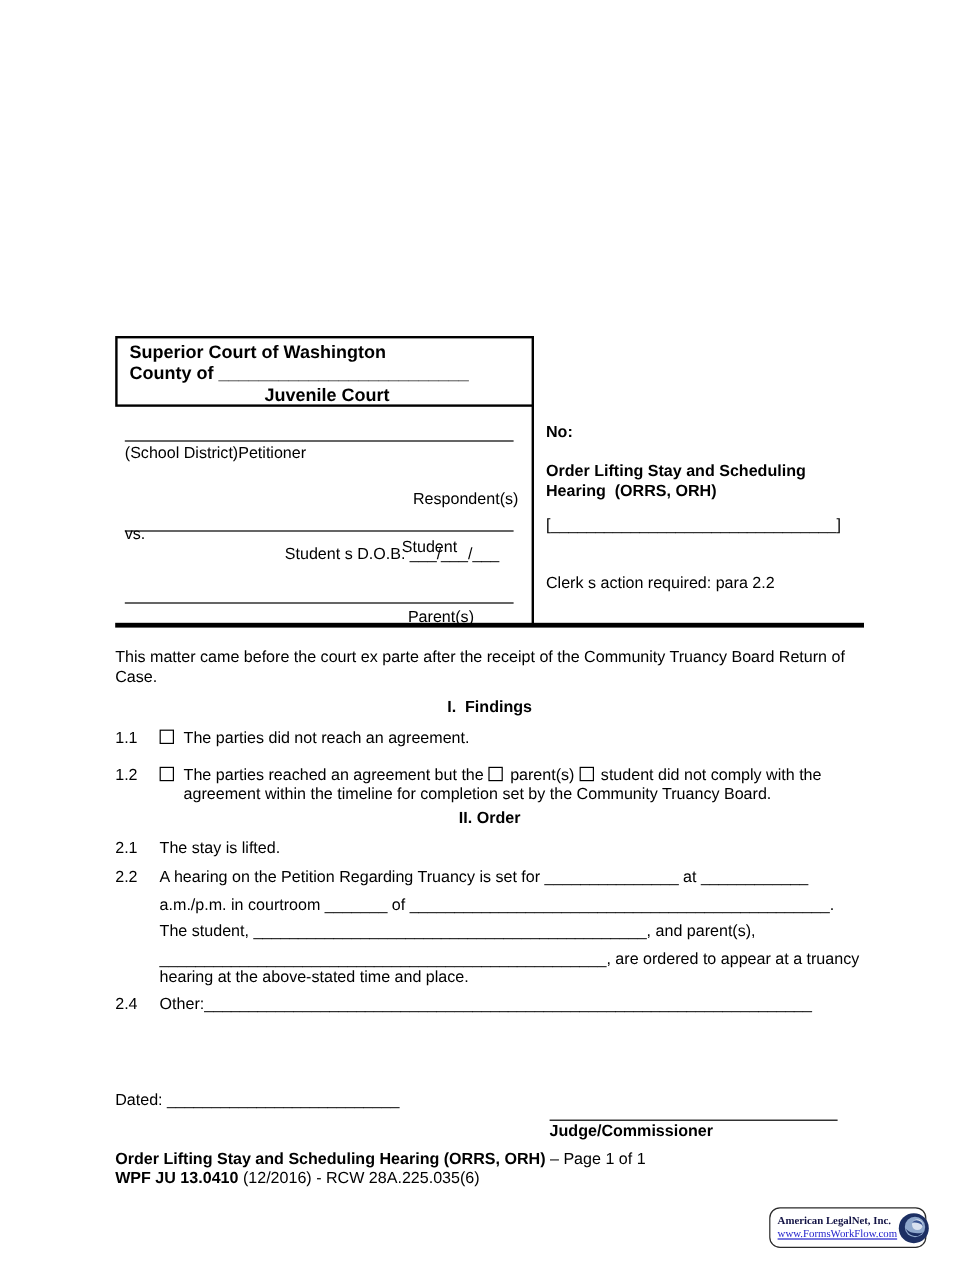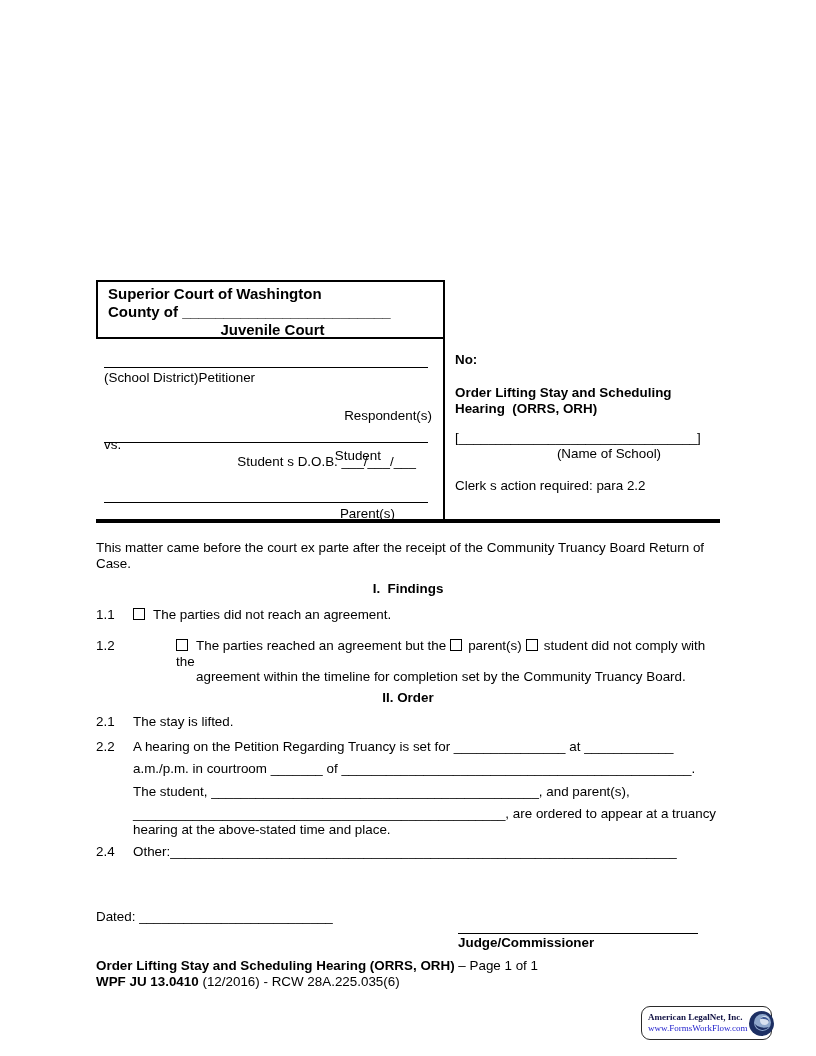--- a/index.html
+++ b/index.html
@@ -40,21 +40,21 @@
     position:absolute; left:96px; top:540px; width:624px;
     font-size:13.4px; line-height:15.5px;
   }
   .sec-heading { text-align:center; font-weight:bold; }
   .h-findings { margin-top:10px; }
   .h-order { margin-top:5px; }
   .item { display:flex; align-items:flex-start; }
   .item .num { width:37px; flex-shrink:0; }
   .item .content { flex:1 1 auto; }
   .i11 { margin-top:10px; }
-  .i12 { margin-top:16px;gap:43px; }
+  .i12 { margin-top:16px; }
   .i21 { margin-top:9px; }
   .i22 { margin-top:9px; }
   .i23 { margin-top:10px; }
   .i24 { margin-top:7px; }
   .indent20 { padding-left:20px; }
   .gap7 { margin-bottom:7px; }
   .blank2 { margin-top:10px; }
   .checkbox {
     display:inline-block; width:12px; height:12px;
     border:1.4px solid #000; background:#fff;
@@ -70,21 +70,21 @@
   .footer1 { position:absolute; left:96px; top:958px; font-size:13.4px; }
   .footer2 { position:absolute; left:96px; top:974px; font-size:13.4px; }
   
   .badge {
     position:absolute; left:641px; top:1006px; width:131px; height:34px;
     border:1.5px solid #2a2a2a; border-radius:9px; background:#fff;
     display:flex; align-items:center; padding:2px 3px 2px 6px;
   }
   .badge-text { flex:1 1 auto; font-family:"Liberation Serif", serif; font-size:9px; line-height:11px; }
   .badge-company { font-weight:bold; color:#121244; white-space:nowrap; }
-  .badge-link { color:#2222cc; white-space:nowrap; cursor:pointer; }
+  .badge-link { color:#2222cc; text-decoration:underline; white-space:nowrap; cursor:pointer; }
   .badge-logo { flex-shrink:0; width:27px; height:27px; }
 </style>
 </head>
 <body>
 
 <div class="page">
 
   <div class="court-box">
     <div>Superior Court of Washington</div>
     <div>County of _________________________</div>
@@ -106,21 +106,20 @@
     <div class="abs r" style="top:168px; padding-right:49px;">Parent(s)</div>
   </div>
 
   <div class="divider"></div>
 
   <div class="cap-right">
     <div class="abs bold" style="top:14px;">No:</div>
     <div class="abs bold" style="top:47px;">Order Lifting Stay and Scheduling</div>
     <div class="abs bold" style="top:63px;">Hearing&nbsp; (ORRS, ORH)</div>
     <div class="abs" style="top:92px;">[________________________________]</div>
-    <div class="abs" style="top:108px; text-align:center; padding-left:50px;">(Name of School)</div>
     <div class="abs" style="top:140px;">Clerk s action required: para 2.2</div>
   </div>
 
   <div class="thick-rule"></div>
 
   <div class="body">
 
     <div>
       <div>This matter came before the court ex parte after the receipt of the Community Truancy Board Return of</div>
       <div>Case.</div>

